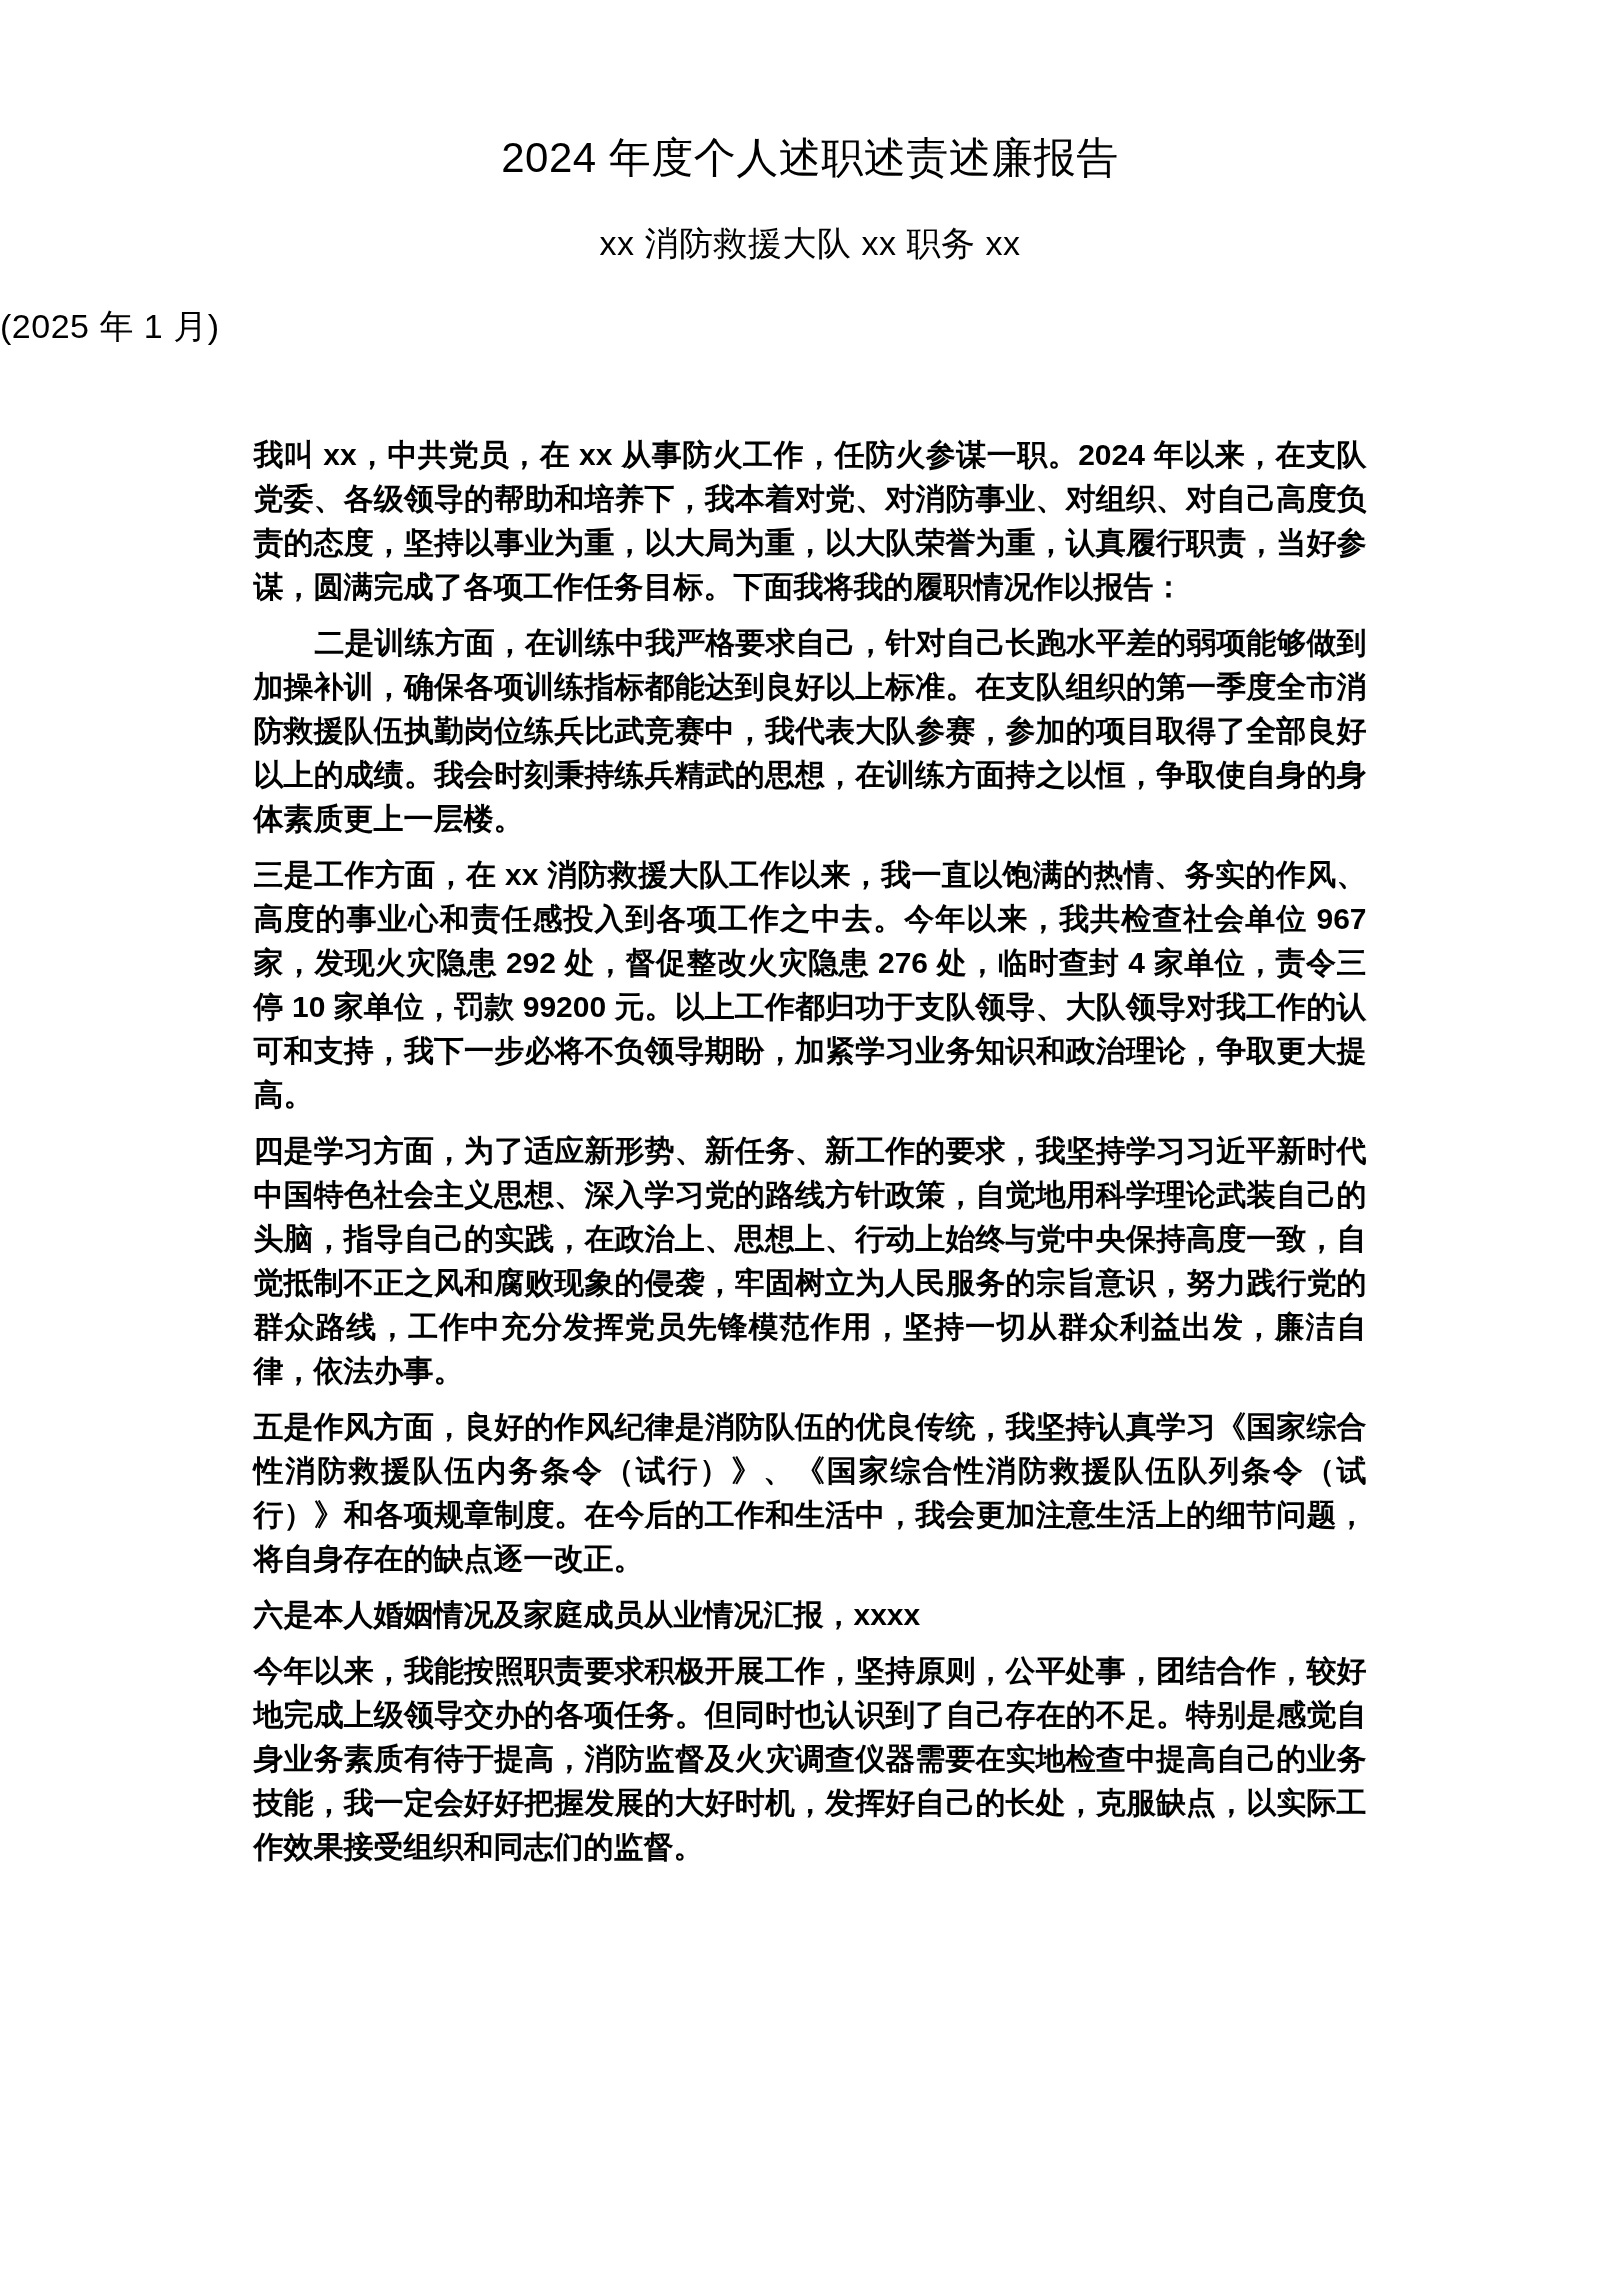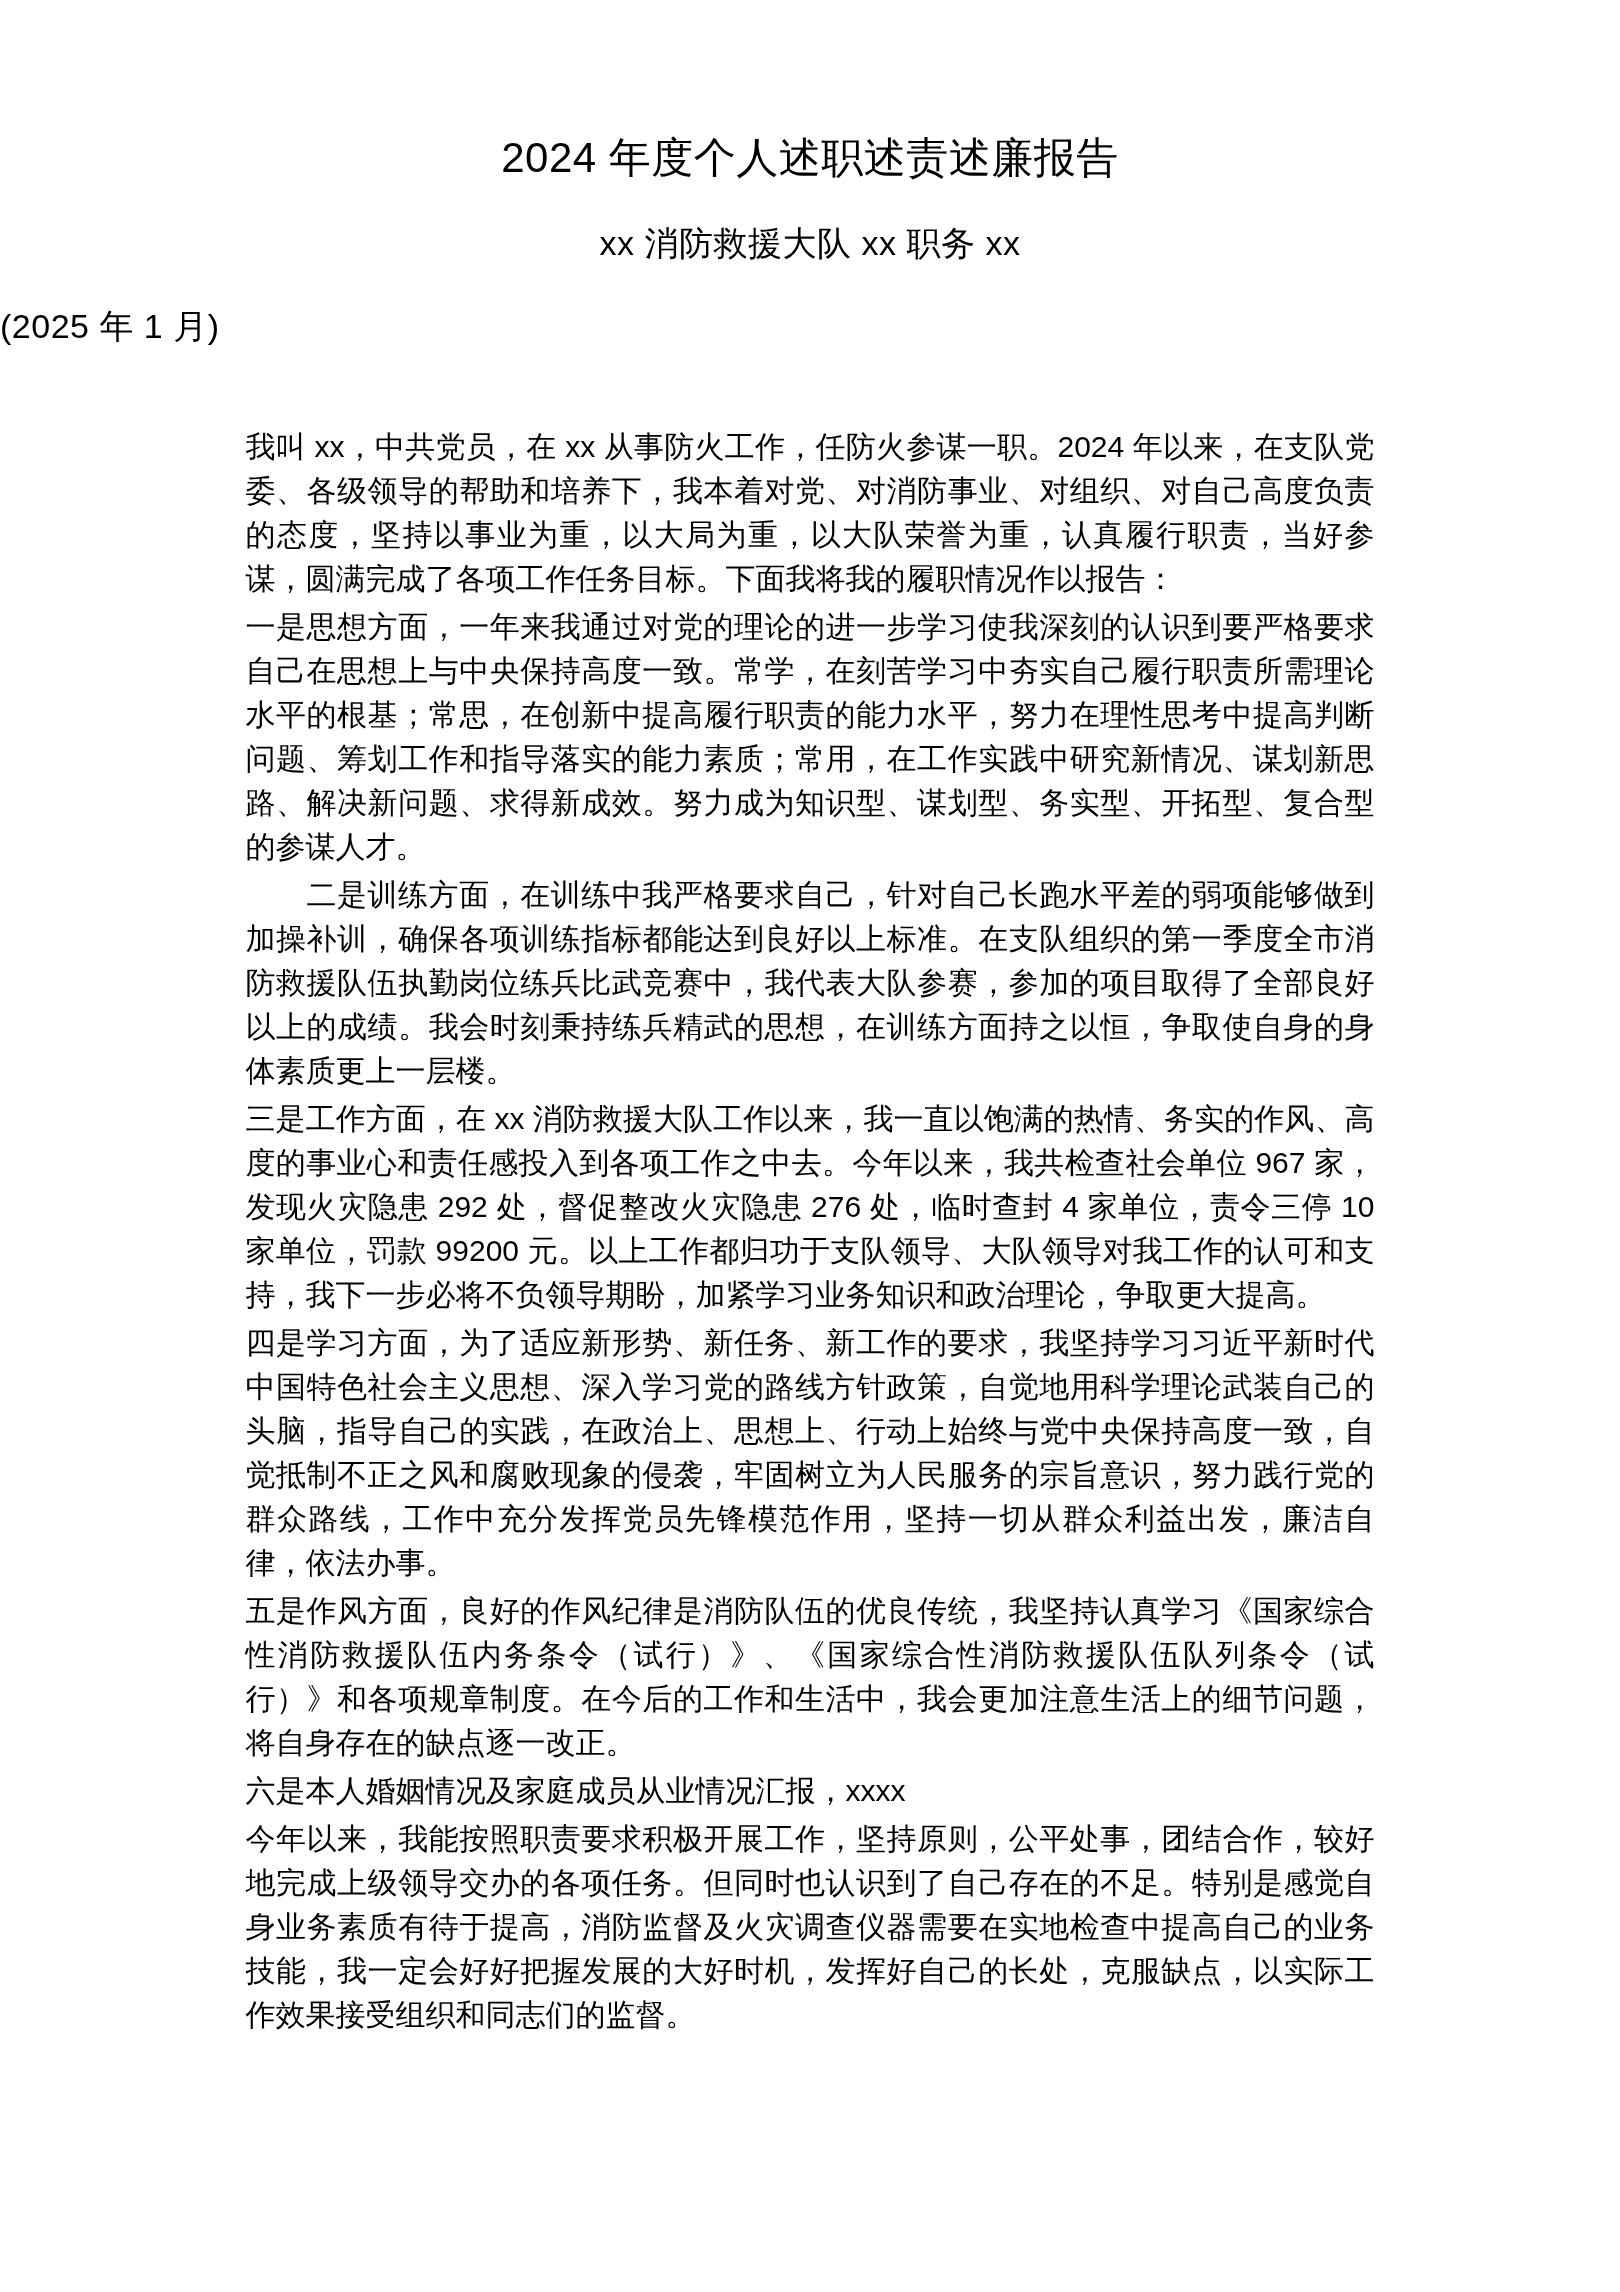--- a/index.html
+++ b/index.html
@@ -62,45 +62,45 @@
   
   .body-block {
     margin: 0 auto;
     width: 1137px;
     padding-top: 78px;
   }
 
   .para {
     font-size: 30px;
     line-height: 44px;
-    margin: 4px;
+    margin: 12px;
     text-align: justify;
     text-justify: inter-ideograph;
     letter-spacing: 0px;
     word-break: break-all;
+    font-weight: bold;
   }
 
   .para.indent {
     text-indent: 61px;
   }
 </style>
 </head>
 <body>
 
 <div class="page">
 
   <div class="title-block">
     <h1 class="doc-title">2024 年度个人述职述责述廉报告</h1>
     <h2 class="doc-subtitle">xx 消防救援大队 xx 职务 xx</h2>
     <h3 class="doc-date">(2025 年 1 月)</h3>
   </div>
 
   <div class="body-block">
     <p class="para">我叫 xx，中共党员，在 xx 从事防火工作，任防火参谋一职。2024 年以来，在支队党委、各级领导的帮助和培养下，我本着对党、对消防事业、对组织、对自己高度负责的态度，坚持以事业为重，以大局为重，以大队荣誉为重，认真履行职责，当好参谋，圆满完成了各项工作任务目标。下面我将我的履职情况作以报告：</p>
-    <p class="para">一是思想方面，一年来我通过对党的理论的进一步学习使我深刻的认识到要严格要求自己在思想上与中央保持高度一致。常学，在刻苦学习中夯实自己履行职责所需理论水平的根基；常思，在创新中提高履行职责的能力水平，努力在理性思考中提高判断问题、筹划工作和指导落实的能力素质；常用，在工作实践中研究新情况、谋划新思路、解决新问题、求得新成效。努力成为知识型、谋划型、务实型、开拓型、复合型的参谋人才。</p>
     <p class="para indent">二是训练方面，在训练中我严格要求自己，针对自己长跑水平差的弱项能够做到加操补训，确保各项训练指标都能达到良好以上标准。在支队组织的第一季度全市消防救援队伍执勤岗位练兵比武竞赛中，我代表大队参赛，参加的项目取得了全部良好以上的成绩。我会时刻秉持练兵精武的思想，在训练方面持之以恒，争取使自身的身体素质更上一层楼。</p>
     <p class="para">三是工作方面，在 xx 消防救援大队工作以来，我一直以饱满的热情、务实的作风、高度的事业心和责任感投入到各项工作之中去。今年以来，我共检查社会单位 967 家，发现火灾隐患 292 处，督促整改火灾隐患 276 处，临时查封 4 家单位，责令三停 10 家单位，罚款 99200 元。以上工作都归功于支队领导、大队领导对我工作的认可和支持，我下一步必将不负领导期盼，加紧学习业务知识和政治理论，争取更大提高。</p>
     <p class="para">四是学习方面，为了适应新形势、新任务、新工作的要求，我坚持学习习近平新时代中国特色社会主义思想、深入学习党的路线方针政策，自觉地用科学理论武装自己的头脑，指导自己的实践，在政治上、思想上、行动上始终与党中央保持高度一致，自觉抵制不正之风和腐败现象的侵袭，牢固树立为人民服务的宗旨意识，努力践行党的群众路线，工作中充分发挥党员先锋模范作用，坚持一切从群众利益出发，廉洁自律，依法办事。</p>
     <p class="para">五是作风方面，良好的作风纪律是消防队伍的优良传统，我坚持认真学习《国家综合性消防救援队伍内务条令（试行）》、《国家综合性消防救援队伍队列条令（试行）》和各项规章制度。在今后的工作和生活中，我会更加注意生活上的细节问题，将自身存在的缺点逐一改正。</p>
     <p class="para">六是本人婚姻情况及家庭成员从业情况汇报，xxxx</p>
     <p class="para">今年以来，我能按照职责要求积极开展工作，坚持原则，公平处事，团结合作，较好地完成上级领导交办的各项任务。但同时也认识到了自己存在的不足。特别是感觉自身业务素质有待于提高，消防监督及火灾调查仪器需要在实地检查中提高自己的业务技能，我一定会好好把握发展的大好时机，发挥好自己的长处，克服缺点，以实际工作效果接受组织和同志们的监督。</p>
   </div>
 
 </div>
 

